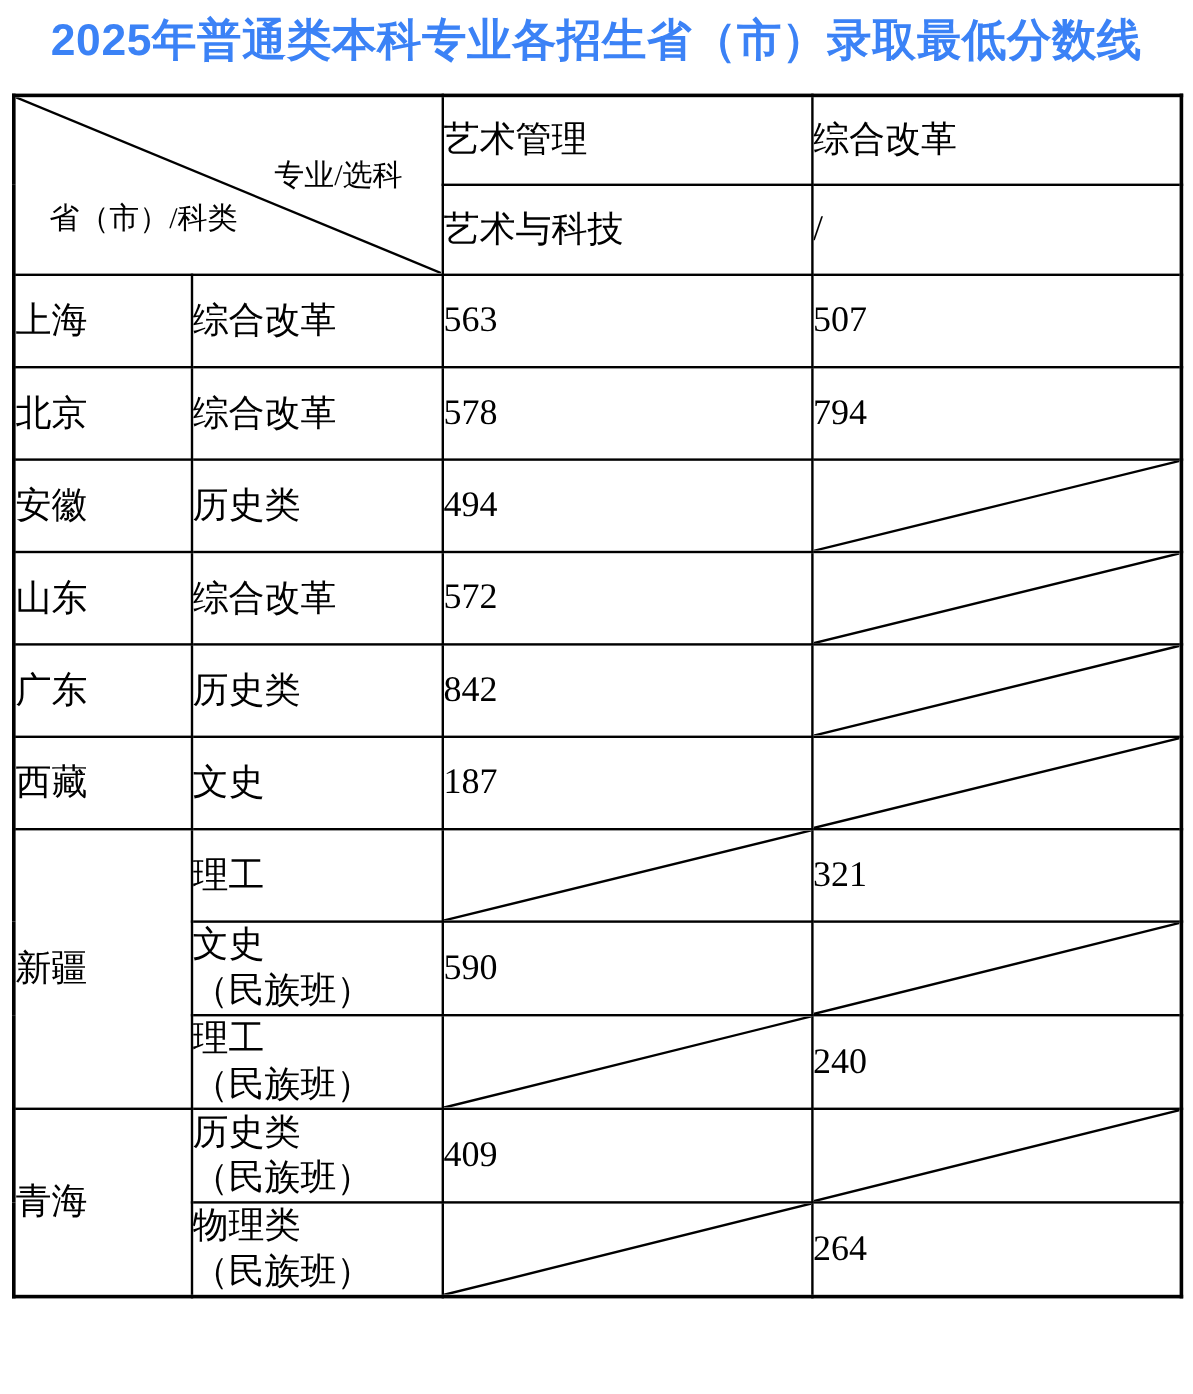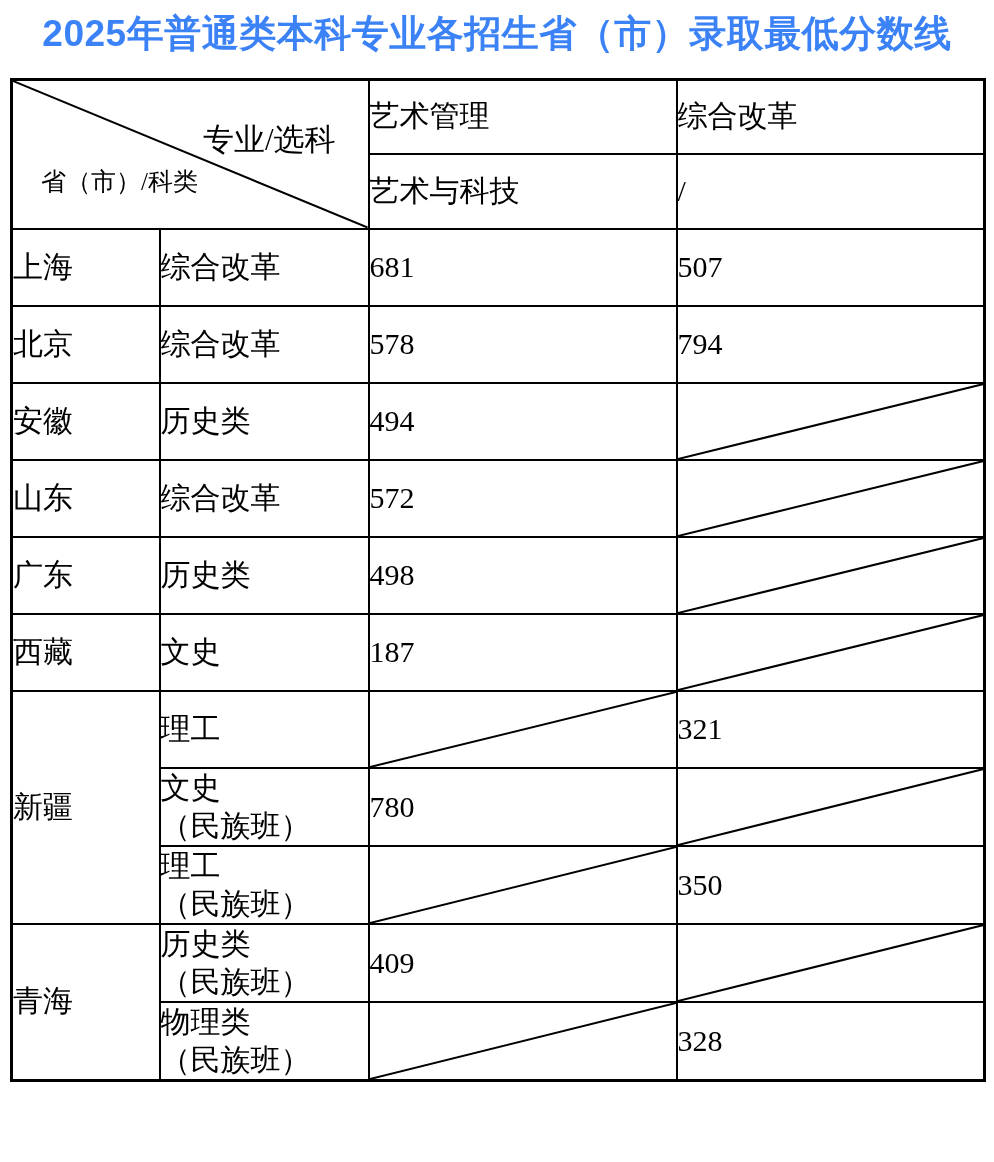--- a/index.html
+++ b/index.html
@@ -38,23 +38,23 @@
     position: relative;
     overflow: hidden;
   }
   tr.hrow1 { height: 74px; }
   tr.hrow2 { height: 75px; }
   tr.drow  { height: 77px; }
   td.header-cell { font-size: 31px; }
   td.corner-cell { padding: 0; }
   .corner-label-top {
     position: absolute;
-    top: 38px;
+    top: 48px;
     right: 32px;
-    font-size: 31px;
+    font-size: 25px;
     white-space: nowrap;
   }
   .corner-label-bottom {
     position: absolute;
     top: 84px;
     left: 28px;
     font-size: 25px;
     white-space: nowrap;
   }
   svg.diag {
@@ -97,21 +97,21 @@
       <td class="header-cell">综合改革</td>
     </tr>
     <tr class="hrow2">
       <td class="header-cell">艺术与科技</td>
       <td class="header-cell slash-mark">/</td>
     </tr>
 
     <tr class="drow">
       <td>上海</td>
       <td>综合改革</td>
-      <td>681</td>
+      <td>563</td>
       <td>507</td>
     </tr>
 
     <tr class="drow">
       <td>北京</td>
       <td>综合改革</td>
       <td>578</td>
       <td>794</td>
     </tr>
 
@@ -133,21 +133,21 @@
       <td>
         <svg class="diag" viewBox="0 0 100 100" preserveAspectRatio="none">
             <line x1="0" y1="100" x2="100" y2="0"></line>
           </svg>
       </td>
     </tr>
 
     <tr class="drow">
       <td>广东</td>
       <td>历史类</td>
-      <td>498</td>
+      <td>842</td>
       <td>
         <svg class="diag" viewBox="0 0 100 100" preserveAspectRatio="none">
             <line x1="0" y1="100" x2="100" y2="0"></line>
           </svg>
       </td>
     </tr>
 
     <tr class="drow">
       <td>西藏</td>
       <td>文史</td>
@@ -168,39 +168,39 @@
           </svg>
       </td>
       <td>321</td>
     </tr>
 
     <tr class="drow">
       <td>
         <div class="cat-line">文史</div>
         <div class="cat-line">（民族班）</div>
       </td>
-      <td>780</td>
+      <td>590</td>
       <td>
         <svg class="diag" viewBox="0 0 100 100" preserveAspectRatio="none">
             <line x1="0" y1="100" x2="100" y2="0"></line>
           </svg>
       </td>
     </tr>
 
     <tr class="drow">
       <td>
         <div class="cat-line">理工</div>
         <div class="cat-line">（民族班）</div>
       </td>
       <td>
         <svg class="diag" viewBox="0 0 100 100" preserveAspectRatio="none">
             <line x1="0" y1="100" x2="100" y2="0"></line>
           </svg>
       </td>
-      <td>350</td>
+      <td>240</td>
     </tr>
 
     <tr class="drow">
       <td rowspan="2">青海</td>
       <td>
         <div class="cat-line">历史类</div>
         <div class="cat-line">（民族班）</div>
       </td>
       <td>409</td>
       <td>
@@ -213,16 +213,16 @@
     <tr class="drow">
       <td>
         <div class="cat-line">物理类</div>
         <div class="cat-line">（民族班）</div>
       </td>
       <td>
         <svg class="diag" viewBox="0 0 100 100" preserveAspectRatio="none">
             <line x1="0" y1="100" x2="100" y2="0"></line>
           </svg>
       </td>
-      <td>328</td>
+      <td>264</td>
     </tr>
   </tbody>
 </table>
 
 </body></html>

